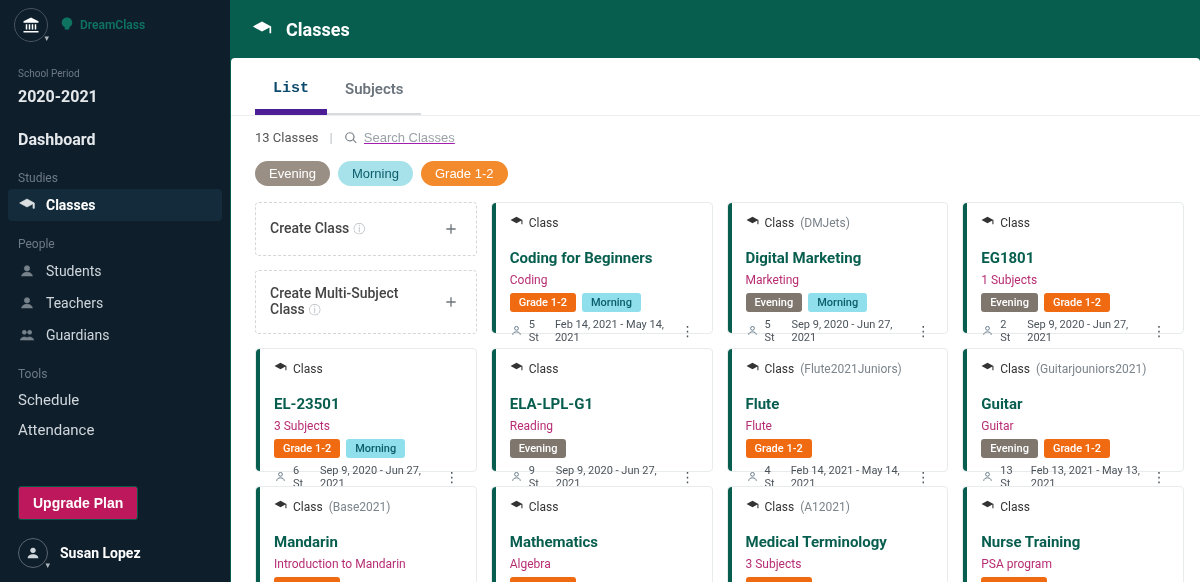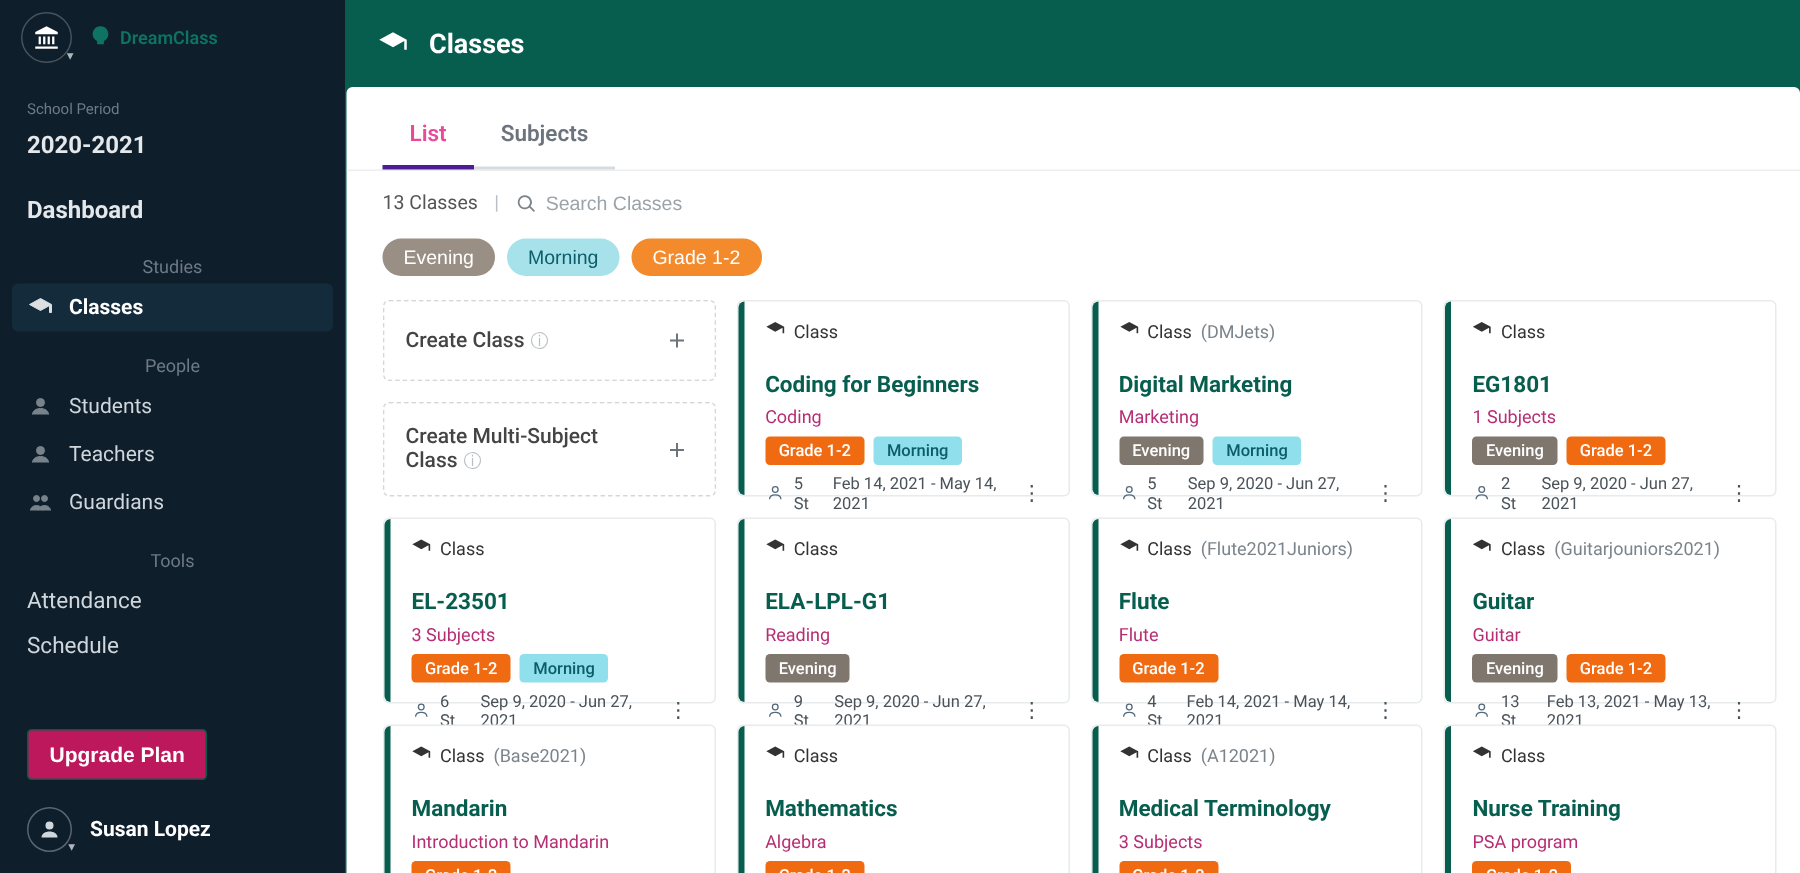--- a/index.html
+++ b/index.html
@@ -11,21 +11,21 @@
   .sidebar-top { height: 50px; display: flex; align-items: center; padding: 0 14px; gap: 10px; }
   .brand-badge { width: 34px; height: 34px; border-radius: 50%; border: 1px solid #47525c; display:flex; align-items:center; justify-content:center; color:#fff; position:relative; }
   .brand-badge svg { width:18px; height:18px; fill:#fff; }
   .brand-caret { position:absolute; right:-2px; bottom:-2px; font-size:9px; color:#aeb6bc; }
   .brand-logo { color:#0f8a6f; font-size:12px; font-weight:600; display:flex; align-items:center; gap:4px; opacity:.8; }
   .brand-logo svg { width:18px; height:18px; fill:#0f8a6f; }
 
   .side-section { padding: 10px 18px 0; }
   .side-label { font-size: 10px; color: #6e7a85; margin-top: 8px; margin-bottom: 2px; }
   .side-large { font-size: 16px; font-weight: 700; color: #e4e8eb; padding: 6px 0; cursor:pointer; }
-  .side-group-label { font-size: 12px; color: #6e7a85; margin-top: 16px; margin-bottom: 4px; text-align: center; }
+  .side-group-label { font-size: 12px; color: #6e7a85; margin-top: 16px; margin-bottom: 4px; }
   .side-item { display:flex; align-items:center; gap:10px; padding: 7px 10px; margin: 0 -10px; border-radius: 4px; cursor:pointer; color:#cfd6dc; font-size:14px; }
   .side-item.active { background:#132b3b; color:#fff; font-weight:700; }
   .side-item .ico { width:18px; height:18px; display:inline-flex; align-items:center; justify-content:center; opacity:.85; }
   .side-item .ico svg { width:16px; height:16px; fill:#8a949c; stroke:#8a949c; }
   .side-item.active .ico svg { fill:#fff; stroke:#fff; }
   .side-plain { padding: 6px 0; font-size:15px; color:#cfd6dc; cursor:pointer; }
 
   .sidebar-bottom { margin-top:auto; padding: 12px 18px 14px; }
   .upgrade-btn { background:#be185d; color:#fff; font-weight:700; font-size:14px; padding:8px 14px; border:1px solid #0a5848; border-radius:3px; cursor:pointer; }
   .user-row { margin-top:18px; display:flex; align-items:center; gap:12px; cursor:pointer; }
@@ -36,28 +36,28 @@
 
   
   .main { flex:1; display:flex; flex-direction:column; background:#075e4e; }
   .topbar { height:58px; display:flex; align-items:center; padding:0 22px; gap:14px; color:#fff; }
   .topbar svg { width:20px; height:20px; fill:#fff; }
   .topbar-title { font-size:18px; font-weight:700; }
 
   .content-card { background:#fff; border-radius:4px 4px 0 0; flex:1; display:flex; flex-direction:column; overflow:hidden; margin-left:1px; }
   .tabs { display:flex; padding: 16px 24px 0; gap:0; border-bottom:1px solid #eceeef; }
   .tab { padding: 6px 18px 12px; font-size:15px; color:#6b747c; cursor:pointer; border-bottom:2px solid transparent; font-weight:600; }
-  .tab.active { color:#ec4899; border-bottom:3px solid #4c1d95; }
+  .tab.active { color:#0c4a6e; border-bottom:6px solid #4c1d95;font-family:Liberation Mono, monospace; }
   .tab.inactive { border-bottom:2px solid #d8dbdd; }
 
   .toolbar { display:flex; align-items:center; padding: 14px 24px 6px; gap:8px; color:#555; font-size:13px; }
   .toolbar-sep { color:#b8bec3; padding:0 3px; }
   .search-wrap { display:flex; align-items:center; gap:6px; }
   .search-wrap svg { width:14px; height:14px; fill:#7c858c; }
-  .search-input { border:none; outline:none; font-size:13px; color:#a21caf; width:160px; }
+  .search-input { border:none; outline:none; font-size:13px; color:#a21caf; width:160px;text-decoration:underline; }
   .search-input::placeholder { color:#9aa3a9; }
 
   .chips { display:flex; gap:8px; padding: 10px 24px 12px; }
   .chip { border:none; padding:5px 14px; border-radius:14px; font-size:13px; font-weight:500; cursor:pointer; }
   .chip-brown { background:#9a8f85; color:#fff; }
   .chip-cyan  { background:#a7e2ea; color:#0b5d6b; }
   .chip-orange{ background:#f38a2b; color:#fff; }
 
   
   .grid { flex:1; overflow:auto; padding: 4px 16px 20px 24px; display:grid; grid-template-columns: repeat(4, 1fr); gap:14px; align-content:start; }
@@ -148,22 +148,22 @@
             <svg viewBox="0 0 24 24">
               <circle cx="8" cy="8" r="3"></circle>
               <circle cx="16" cy="8" r="3"></circle>
               <path d="M2 20c0-3 3-5 6-5s6 2 6 5M10 20c0-3 3-5 6-5s6 2 6 5"></path>
             </svg>
           </span>
         <span>Guardians</span>
       </div>
 
       <div class="side-group-label">Tools</div>
+      <div class="side-plain">Schedule</div>
       <div class="side-plain">Attendance</div>
-      <div class="side-plain">Schedule</div>
     </div>
 
     <div class="sidebar-bottom">
       <button class="upgrade-btn">Upgrade Plan</button>
       <div class="user-row">
         <div class="user-badge">
           <svg viewBox="0 0 24 24">
               <circle cx="12" cy="8" r="4"></circle>
               <path d="M4 20c0-4 4-6 8-6s8 2 8 6"></path>
             </svg>

